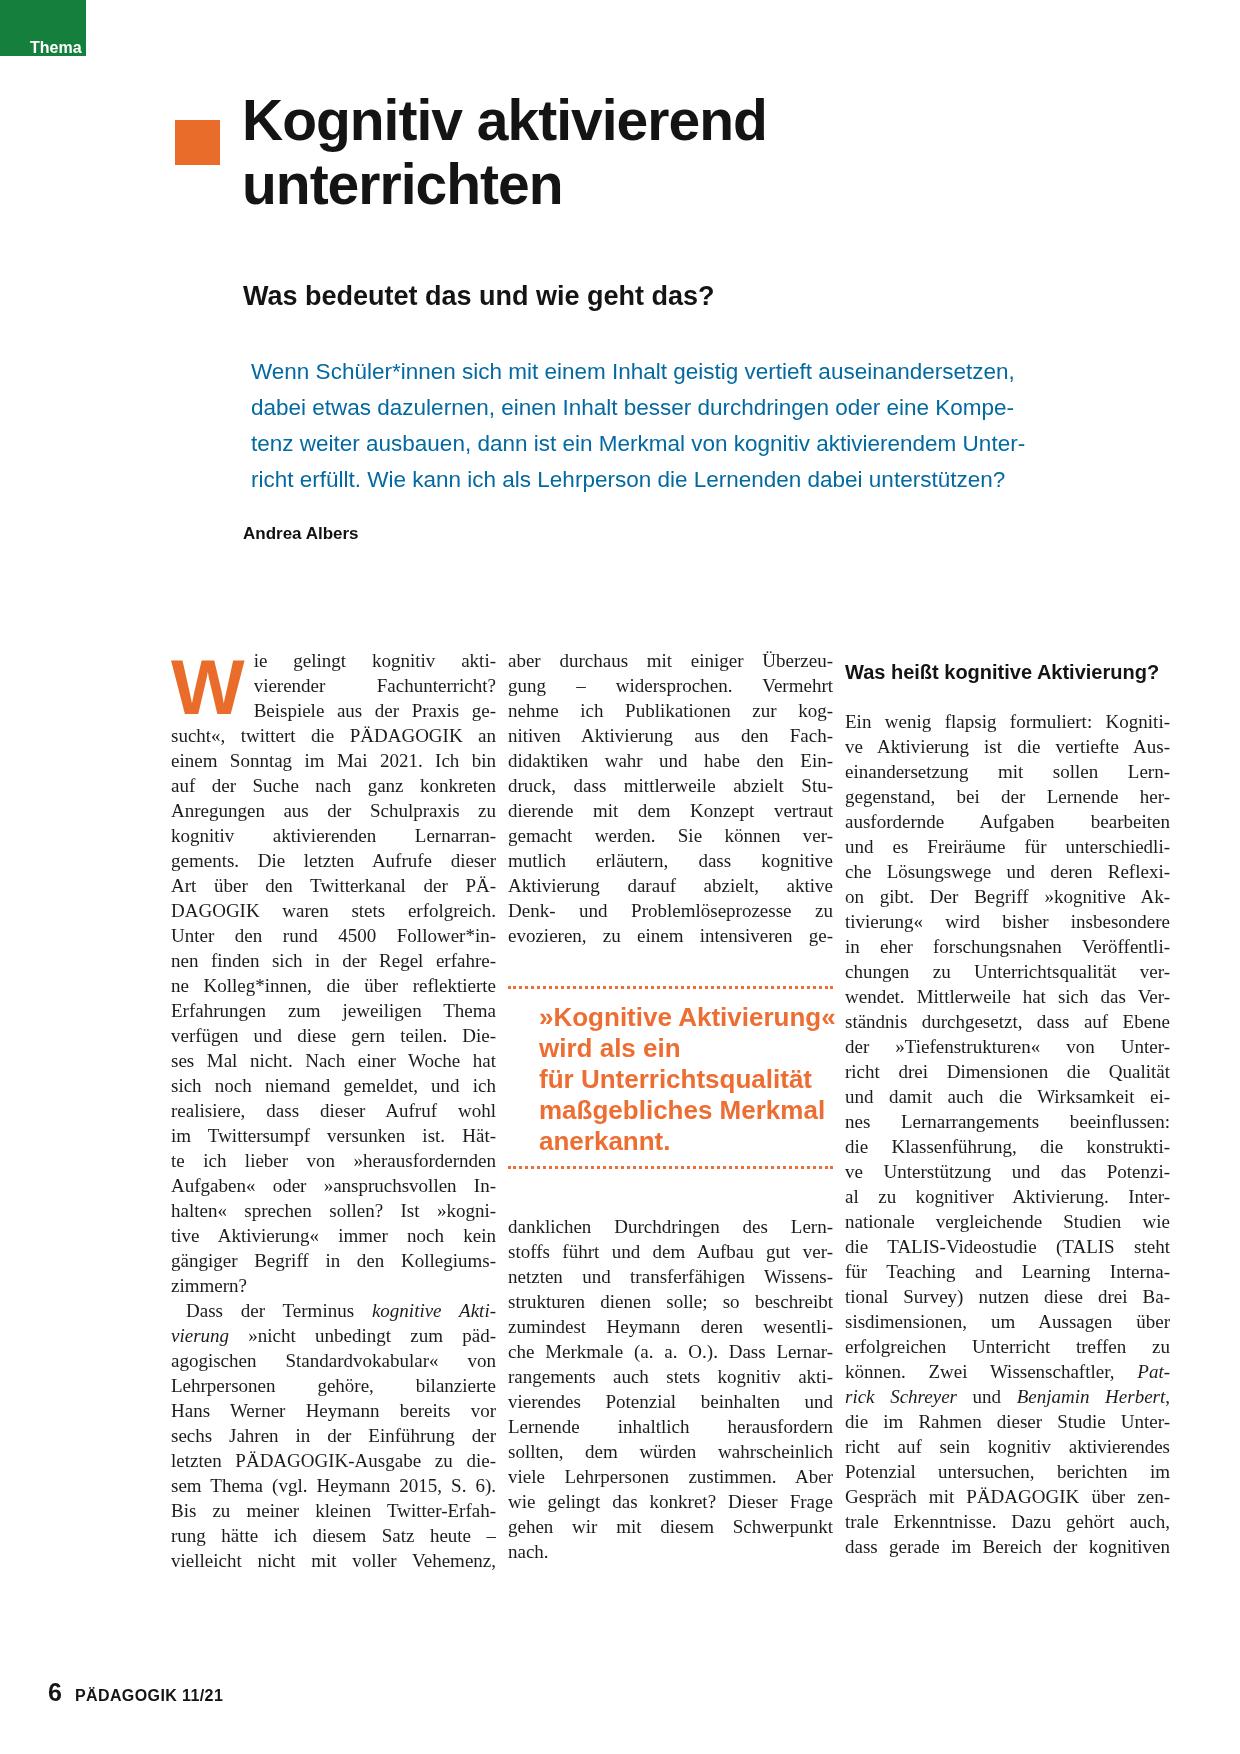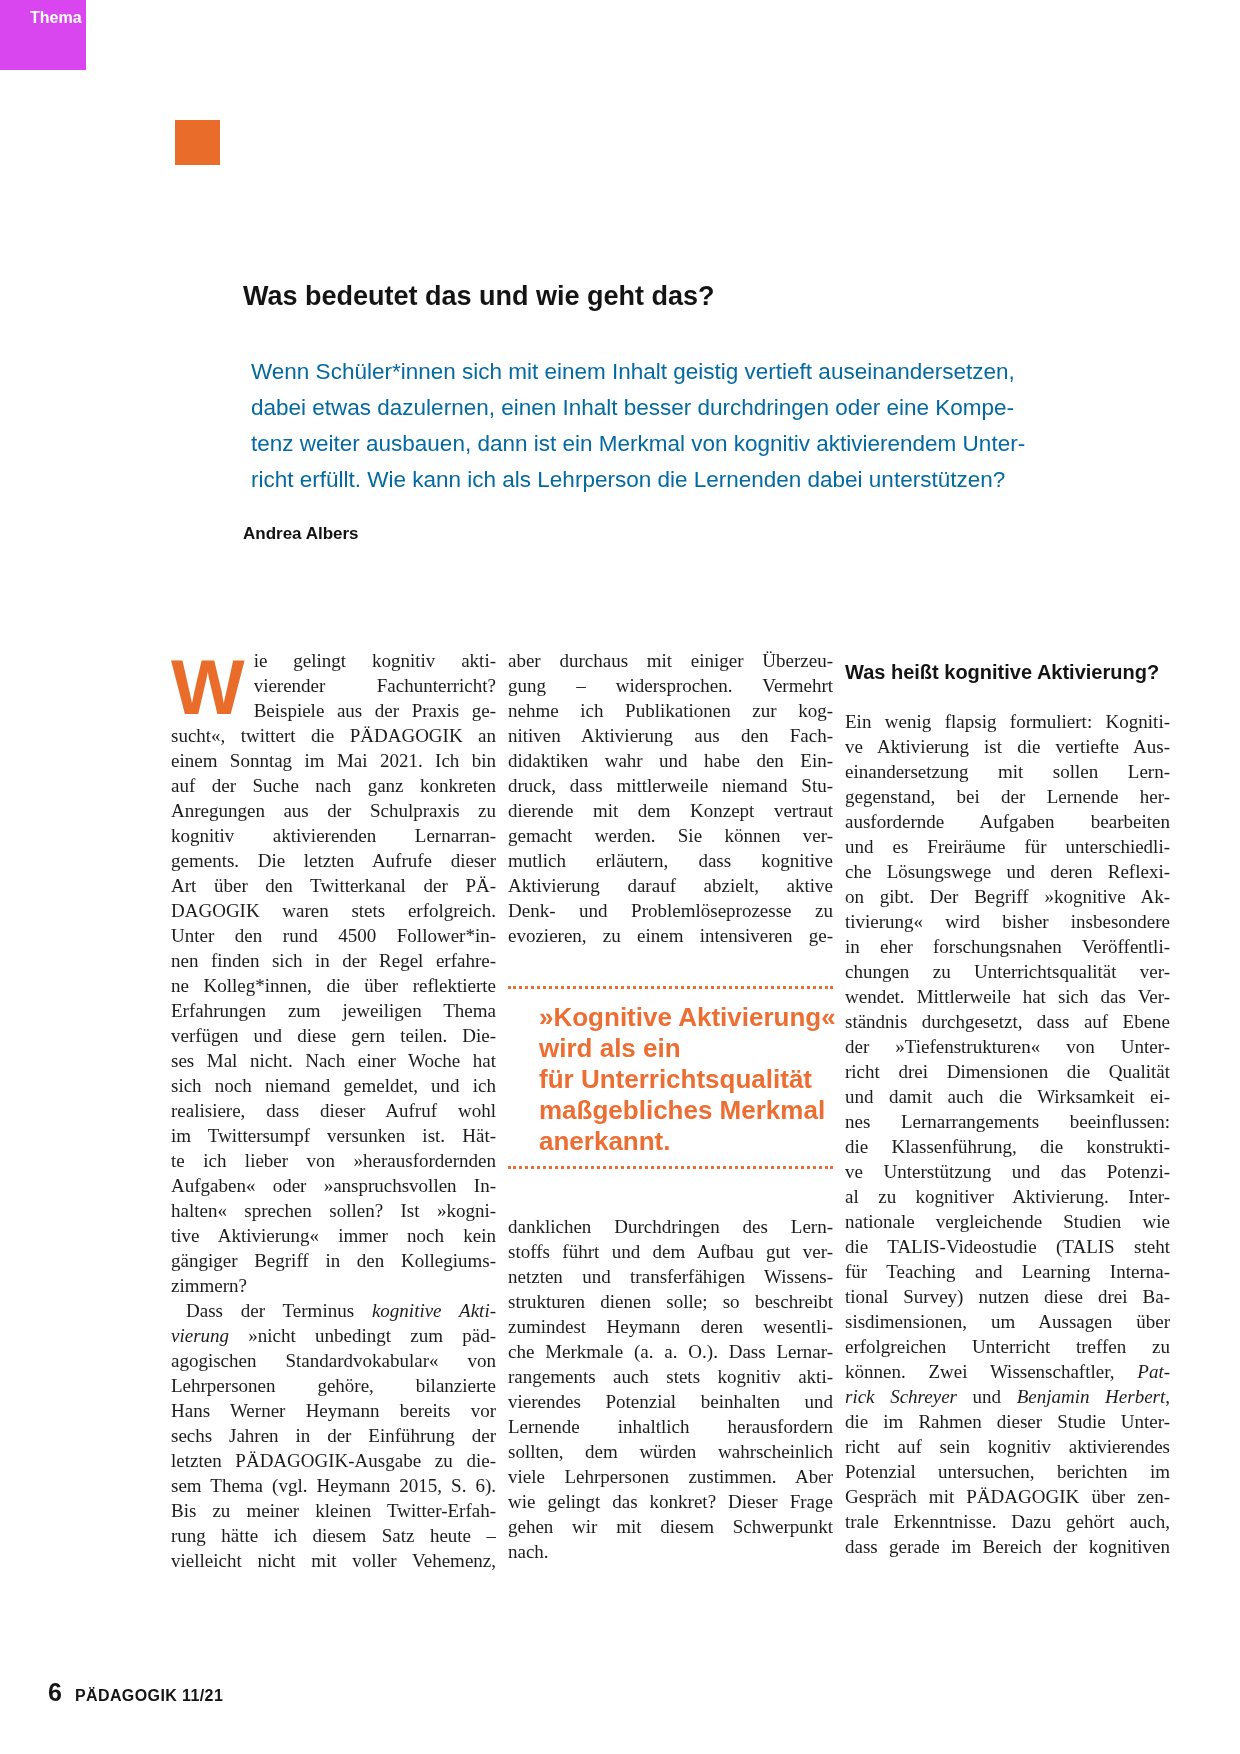--- a/index.html
+++ b/index.html
@@ -1,19 +1,19 @@
 <!DOCTYPE html>
 <html><head>
 <meta charset="utf-8">
 <style>
   html,body{margin:0;padding:0;background:#e8e8e8;}
   .page{position:relative;width:1240px;height:1754px;background:#ffffff;margin:0 auto;overflow:hidden;
         font-family:"Liberation Sans",sans-serif;}
-  .thema-tab{position:absolute;left:0;top:0;width:86px;height:70px;background:#d946ef;color:#fff;
-        display:flex;align-items:flex-start;box-sizing:border-box;padding:10px 0 0 30px;
+  .thema-tab{position:absolute;left:0;top:0;width:86px;height:56px;background:#15803d;color:#fff;
+        display:flex;align-items:flex-end;box-sizing:border-box;padding:10px 0 0 30px;
         font:700 16px/1 "Liberation Sans",sans-serif;}
   .bullet{position:absolute;left:175px;top:120px;width:45px;height:45px;background:#E96C2A;}
   .title{position:absolute;left:242px;top:88px;margin:0;color:#141414;white-space:pre-line;
         font:700 57px/64px "Liberation Sans",sans-serif;letter-spacing:-1px;}
   .subtitle{position:absolute;left:243px;top:280px;margin:0;color:#141414;
         font:700 27px/32px "Liberation Sans",sans-serif;}
   .intro{position:absolute;left:243px;top:346px;width:818px;margin:8px;color:#0369a1;white-space:pre-line;
         font:400 22.5px/36px "Liberation Sans",sans-serif;}
   .author{position:absolute;left:243px;top:523px;color:#111;
         font:700 17px/22px "Liberation Sans",sans-serif;}
@@ -37,20 +37,22 @@
   .journal{font:700 16px/1 "Liberation Sans",sans-serif;letter-spacing:.4px;margin-top:16px;}
 </style>
 </head>
 <body>
 
 <div class="page">
   <div class="thema-tab">
     <span>Thema</span>
   </div>
   <div class="bullet"></div>
+  <h1 class="title">Kognitiv aktivierend
+unterrichten</h1>
   <h2 class="subtitle">Was bedeutet das und wie geht das?</h2>
   <p class="intro">Wenn Schüler*innen sich mit einem Inhalt geistig vertieft auseinandersetzen,
 dabei etwas dazulernen, einen Inhalt besser durchdringen oder eine Kompe-
 tenz weiter ausbauen, dann ist ein Merkmal von kognitiv aktivierendem Unter-
 richt erfüllt. Wie kann ich als Lehrperson die Lernenden dabei unterstützen?</p>
   <div class="author">Andrea Albers</div>
 
   <div class="columns">
     <div class="col" id="col-0">
         <div class="para">
@@ -96,21 +98,21 @@
           <div class="ln">vielleicht nicht mit voller Vehemenz,</div>
         </div>
       </div>
     <div class="col" id="col-1">
         <div class="para">
           <div class="ln">aber durchaus mit einiger Überzeu-</div>
           <div class="ln">gung – widersprochen. Vermehrt</div>
           <div class="ln">nehme ich Publikationen zur kog-</div>
           <div class="ln">nitiven Aktivierung aus den Fach-</div>
           <div class="ln">didaktiken wahr und habe den Ein-</div>
-          <div class="ln">druck, dass mittlerweile niemand Stu-</div>
+          <div class="ln">druck, dass mittlerweile abzielt Stu-</div>
           <div class="ln">dierende mit dem Konzept vertraut</div>
           <div class="ln">gemacht werden. Sie können ver-</div>
           <div class="ln">mutlich erläutern, dass kognitive</div>
           <div class="ln">Aktivierung darauf abzielt, aktive</div>
           <div class="ln">Denk- und Problemlöseprozesse zu</div>
           <div class="ln">evozieren, zu einem intensiveren ge-</div>
         </div>
         <div class="quote">
           <div class="qline">»Kognitive Aktivierung«</div>
           <div class="qline">wird als ein</div>

